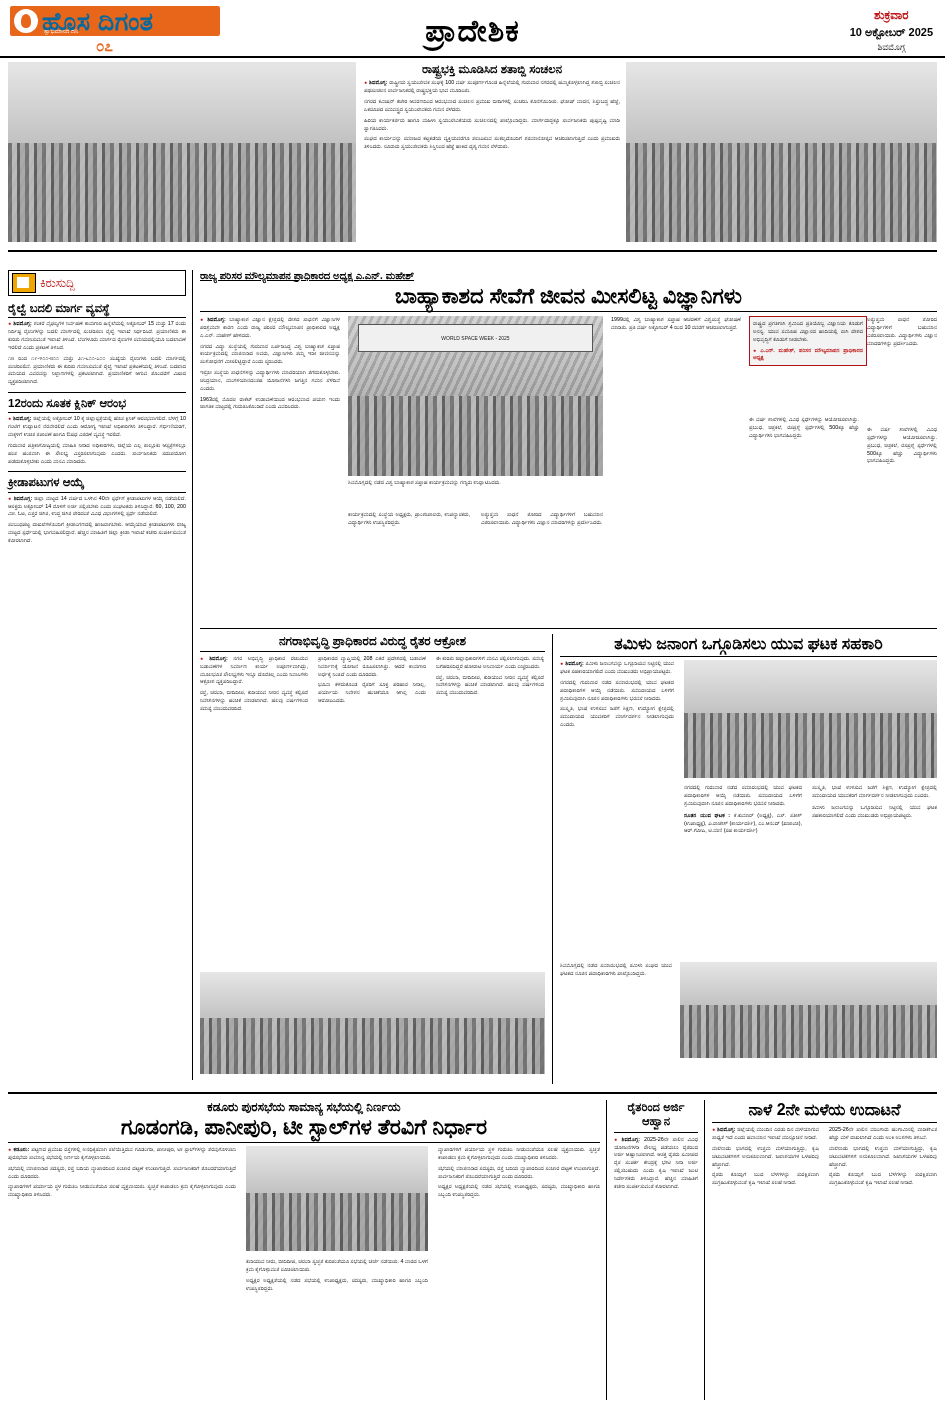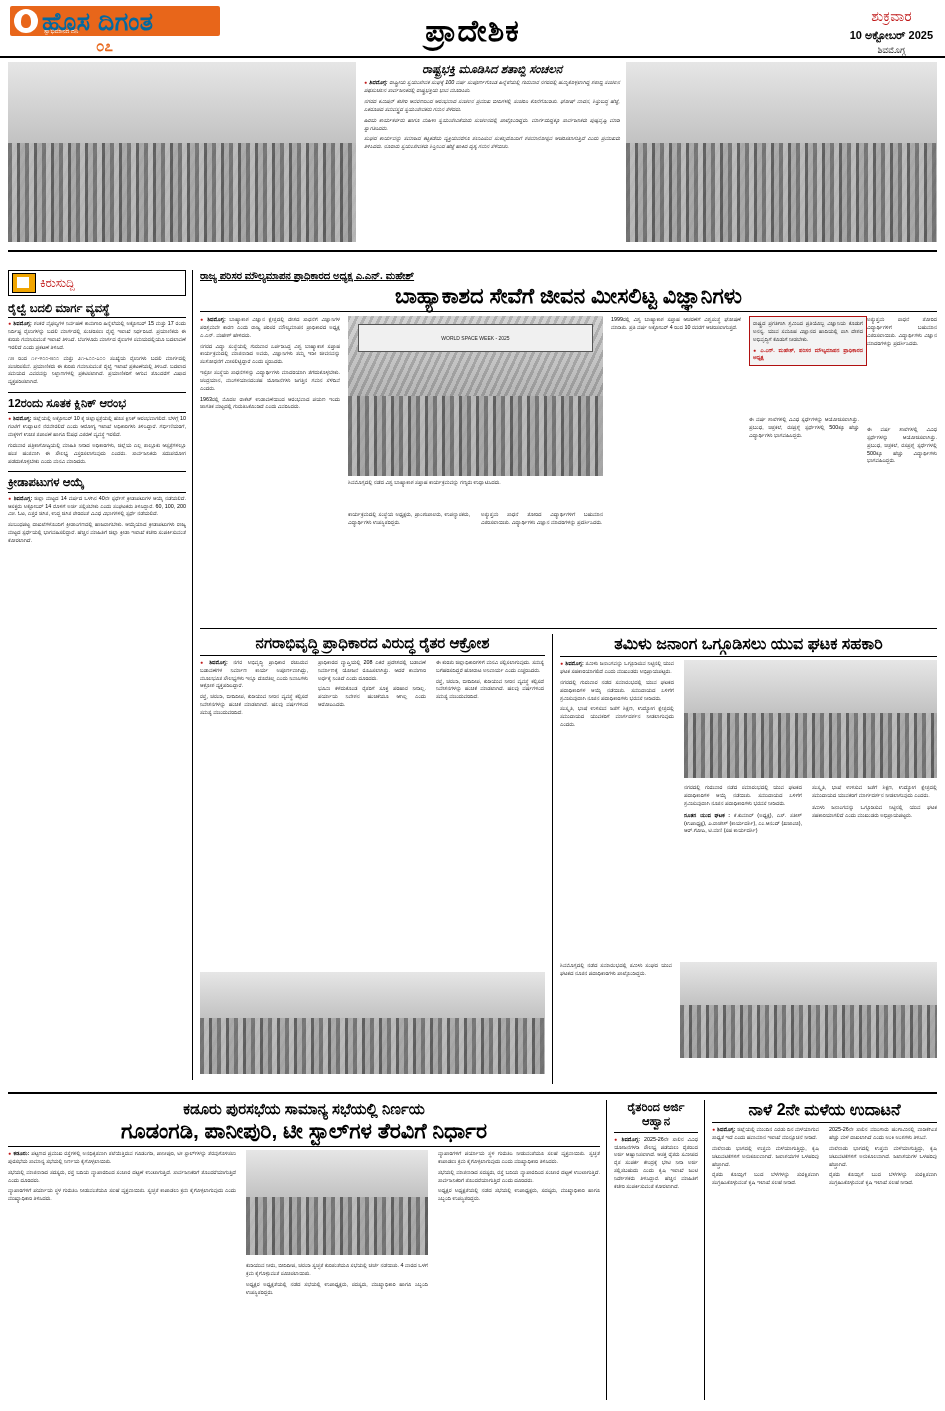--- a/index.html
+++ b/index.html
@@ -10,42 +10,42 @@
   .masthead{position:relative;height:58px;border-bottom:2px solid #000;padding:4px 10px 0 10px;box-sizing:border-box;}
   .logo-box{position:absolute;left:10px;top:6px;width:210px;height:46px;}
   .logo-orange{position:absolute;left:0;top:0;width:210px;height:30px;background:#e8661a;border-radius:2px;}
   .logo-circle{position:absolute;left:4px;top:3px;width:24px;height:24px;border-radius:50%;background:#fff;}
   .logo-circle:after{content:"";position:absolute;left:7px;top:5px;width:10px;height:14px;background:#e8661a;border-radius:50% 50% 40% 40%;}
   .logo-text{position:absolute;left:32px;top:1px;font-size:25px;font-weight:bold;color:#0369a1;letter-spacing:.5px;}
   .logo-sub{position:absolute;left:34px;top:22px;font-size:6px;color:#fff;}
   .logo-edition{position:absolute;left:86px;top:31px;font-size:15px;font-weight:bold;color:#e8661a;}
   .mast-title{position:absolute;left:0;right:0;top:14px;text-align:center;font-size:30px;font-weight:bold;letter-spacing:1px;}
   .mast-right{position:absolute;right:12px;top:6px;text-align:center;font-size:9px;line-height:1.5;}
-  .mast-right .day{color:#c01818;font-weight:normal;font-size:14px;}
+  .mast-right .day{color:#c01818;font-weight:bold;font-size:12px;}
   .mast-right .date{font-size:11px;font-weight:bold;}
   .tiny{font-size:5.4px;line-height:1.45;text-align:justify;}
   .tiny b{font-weight:bold;}
   .bullet:before{content:"\25CF";color:#c01818;font-size:5px;margin-right:2px;}
   .photo{background:#b9b9b9;position:relative;overflow:hidden;}
   .photo .ph{position:absolute;inset:0;background:
      repeating-linear-gradient(115deg,rgba(0,0,0,.13) 0 3px,rgba(255,255,255,.10) 3px 7px),
      linear-gradient(180deg,#cfcfcf,#8f8f8f);}
   .photo .ppl{position:absolute;left:0;right:0;bottom:0;height:55%;
      background:repeating-linear-gradient(90deg,#6d6d6d 0 4px,#bdbdbd 4px 9px, #545454 9px 12px,#a9a9a9 12px 17px);
      opacity:.85;}
   .photo .sky{position:absolute;left:0;right:0;top:0;height:45%;background:linear-gradient(180deg,#e6e6e6,#c2c2c2);}
 
   
   .sec{position:absolute;box-sizing:border-box;}
 
   .hdl-lg{font-size:21px;font-weight:bold;line-height:1.15;}
   .hdl-md{font-size:16px;font-weight:bold;line-height:1.2;}
   .hdl-sm{font-size:11.5px;font-weight:bold;line-height:1.25;}
   .kicker{font-size:10px;font-weight:bold;}
-  .subhead{font-size:15px;font-weight:bold;}
+  .subhead{font-size:12px;font-weight:bold;}
 
   .col-div{position:absolute;width:1px;background:#000;}
 
   
   .kiru{border:1px solid #000;padding:2px 3px;display:flex;align-items:center;gap:4px;}
   .kiru-ic{width:22px;height:18px;background:#f0a500;border:1px solid #000;position:relative;}
   .kiru-ic:after{content:"";position:absolute;left:4px;top:3px;width:12px;height:11px;background:#fff;}
   .kiru-tx{font-size:12px;font-weight:normal;color:#c01818;}
   .redbox{border:1px solid #b01010;background:#f3f3f3;padding:3px;}
   .red{color:#c01818;}
@@ -64,21 +64,21 @@
       <div class="logo-edition">೦೭</div>
     </div>
     <div class="mast-title">ಪ್ರಾದೇಶಿಕ</div>
     <div class="mast-right">
       <div class="day">ಶುಕ್ರವಾರ</div>
       <div class="date">10 ಅಕ್ಟೋಬರ್ 2025</div>
       <div>ಶಿವಮೊಗ್ಗ</div>
     </div>
   </div>
 
-  <div class="sec" style="left:8px;top:62px;width:859px;height:200px;font-style:italic;">
+  <div class="sec" style="left:8px;top:62px;width:859px;height:200px;">
 
     <div class="photo" style="position:absolute;left:0;top:0;width:348px;height:180px;">
       <div class="ph"></div>
         <div class="sky"></div>
         <div class="ppl"></div>
     </div>
 
     <div style="position:absolute;left:356px;top:0;width:256px;">
       <div class="hdl-sm" style="text-align:center;padding-bottom:3px;">ರಾಷ್ಟ್ರಭಕ್ತಿ ಮೂಡಿಸಿದ ಶತಾಬ್ದಿ ಸಂಚಲನ</div>
       <div class="tiny" style="column-count:1;">

